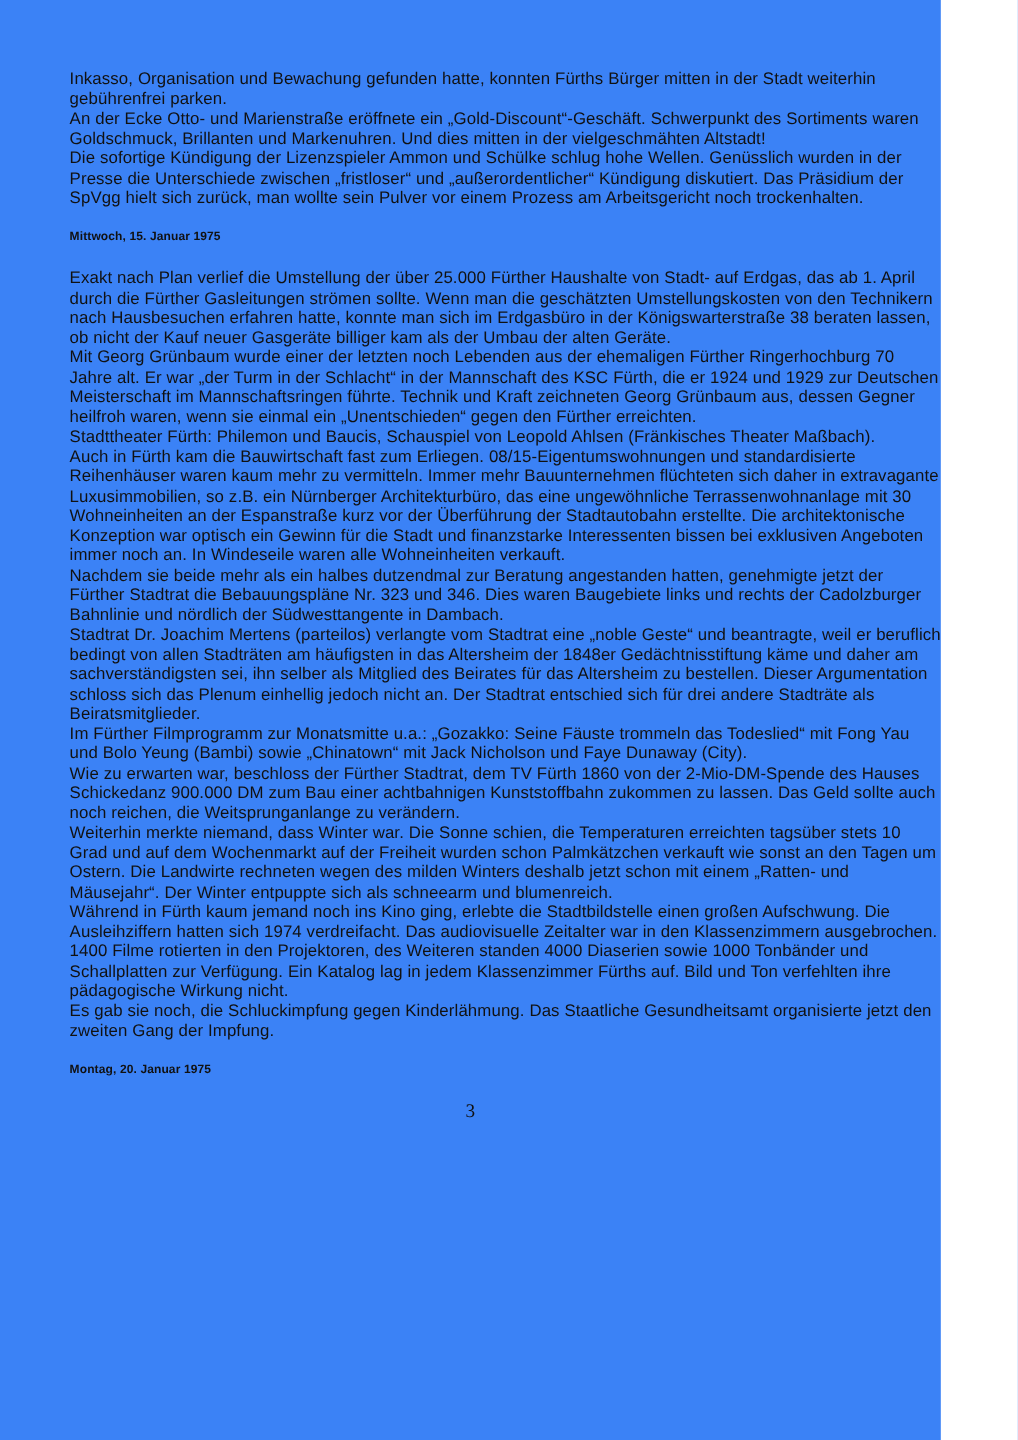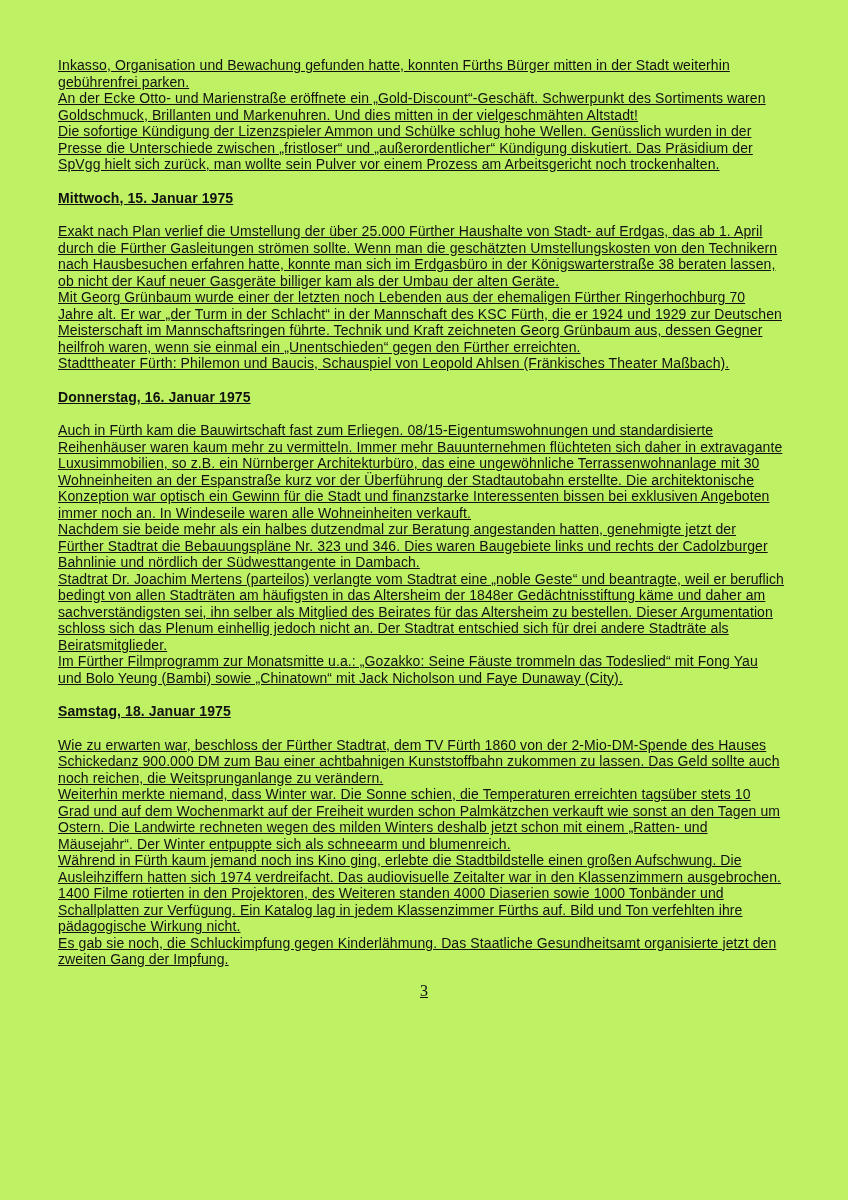--- a/index.html
+++ b/index.html
@@ -2,40 +2,39 @@
 <html lang="de"><head>
 <meta charset="utf-8">
 <style>
   html, body {
     margin: 0;
     padding: 0;
     background: #ffffff;
   }
   .page {
     position: relative;
-    width: 848px;
+    width: 784px;
     height: 1200px;
-    background: #bef264;
+    background: #3b82f6;
     box-sizing: border-box;
     padding: 57px 55px 0 58px;
     font-family: "Liberation Sans", "DejaVu Sans", sans-serif;
     font-size: 14px;
     line-height: 16.5px;
     color: #111111;
     overflow: hidden;
-    text-decoration: underline;
   }
   .body-text {
     margin: 0;
     white-space: pre;
     letter-spacing: 0.1px;
   }
   .section-heading {
     margin: 17px 0 17px 0;
-    font-size: 14px;
+    font-size: 10px;
     line-height: 16.5px;
     font-weight: bold;
     white-space: pre;
     letter-spacing: 0.1px;
   }
   .page-number {
     margin-top: 13px;
     text-align: center;
     font-family: "Liberation Serif", "DejaVu Serif", serif;
     font-size: 16px;
@@ -63,51 +62,50 @@
   <p class="body-text">Exakt nach Plan verlief die Umstellung der über 25.000 Fürther Haushalte von Stadt- auf Erdgas, das ab 1. April
 durch die Fürther Gasleitungen strömen sollte. Wenn man die geschätzten Umstellungskosten von den Technikern
 nach Hausbesuchen erfahren hatte, konnte man sich im Erdgasbüro in der Königswarterstraße 38 beraten lassen,
 ob nicht der Kauf neuer Gasgeräte billiger kam als der Umbau der alten Geräte.
 Mit Georg Grünbaum wurde einer der letzten noch Lebenden aus der ehemaligen Fürther Ringerhochburg 70
 Jahre alt. Er war „der Turm in der Schlacht“ in der Mannschaft des KSC Fürth, die er 1924 und 1929 zur Deutschen
 Meisterschaft im Mannschaftsringen führte. Technik und Kraft zeichneten Georg Grünbaum aus, dessen Gegner
 heilfroh waren, wenn sie einmal ein „Unentschieden“ gegen den Fürther erreichten.
 Stadttheater Fürth: Philemon und Baucis, Schauspiel von Leopold Ahlsen (Fränkisches Theater Maßbach).</p>
 
-  <h2 class="section-heading">Donnerstag, 16. Januar 1975</h2>
   <p class="body-text">Auch in Fürth kam die Bauwirtschaft fast zum Erliegen. 08/15-Eigentumswohnungen und standardisierte
 Reihenhäuser waren kaum mehr zu vermitteln. Immer mehr Bauunternehmen flüchteten sich daher in extravagante
 Luxusimmobilien, so z.B. ein Nürnberger Architekturbüro, das eine ungewöhnliche Terrassenwohnanlage mit 30
 Wohneinheiten an der Espanstraße kurz vor der Überführung der Stadtautobahn erstellte. Die architektonische
 Konzeption war optisch ein Gewinn für die Stadt und finanzstarke Interessenten bissen bei exklusiven Angeboten
 immer noch an. In Windeseile waren alle Wohneinheiten verkauft.</p>
 
   <p class="body-text">Nachdem sie beide mehr als ein halbes dutzendmal zur Beratung angestanden hatten, genehmigte jetzt der
 Fürther Stadtrat die Bebauungspläne Nr. 323 und 346. Dies waren Baugebiete links und rechts der Cadolzburger
 Bahnlinie und nördlich der Südwesttangente in Dambach.
 Stadtrat Dr. Joachim Mertens (parteilos) verlangte vom Stadtrat eine „noble Geste“ und beantragte, weil er beruflich
 bedingt von allen Stadträten am häufigsten in das Altersheim der 1848er Gedächtnisstiftung käme und daher am
 sachverständigsten sei, ihn selber als Mitglied des Beirates für das Altersheim zu bestellen. Dieser Argumentation
 schloss sich das Plenum einhellig jedoch nicht an. Der Stadtrat entschied sich für drei andere Stadträte als
 Beiratsmitglieder.
 Im Fürther Filmprogramm zur Monatsmitte u.a.: „Gozakko: Seine Fäuste trommeln das Todeslied“ mit Fong Yau
 und Bolo Yeung (Bambi) sowie „Chinatown“ mit Jack Nicholson und Faye Dunaway (City).</p>
 
-  <h2 class="section-heading">Samstag, 18. Januar 1975</h2>
   <p class="body-text">Wie zu erwarten war, beschloss der Fürther Stadtrat, dem TV Fürth 1860 von der 2-Mio-DM-Spende des Hauses
 Schickedanz 900.000 DM zum Bau einer achtbahnigen Kunststoffbahn zukommen zu lassen. Das Geld sollte auch
 noch reichen, die Weitsprunganlange zu verändern.
 Weiterhin merkte niemand, dass Winter war. Die Sonne schien, die Temperaturen erreichten tagsüber stets 10
 Grad und auf dem Wochenmarkt auf der Freiheit wurden schon Palmkätzchen verkauft wie sonst an den Tagen um
 Ostern. Die Landwirte rechneten wegen des milden Winters deshalb jetzt schon mit einem „Ratten- und
 Mäusejahr“. Der Winter entpuppte sich als schneearm und blumenreich.
 Während in Fürth kaum jemand noch ins Kino ging, erlebte die Stadtbildstelle einen großen Aufschwung. Die
 Ausleihziffern hatten sich 1974 verdreifacht. Das audiovisuelle Zeitalter war in den Klassenzimmern ausgebrochen.
 1400 Filme rotierten in den Projektoren, des Weiteren standen 4000 Diaserien sowie 1000 Tonbänder und
 Schallplatten zur Verfügung. Ein Katalog lag in jedem Klassenzimmer Fürths auf. Bild und Ton verfehlten ihre
 pädagogische Wirkung nicht.
 Es gab sie noch, die Schluckimpfung gegen Kinderlähmung. Das Staatliche Gesundheitsamt organisierte jetzt den
 zweiten Gang der Impfung.</p>
 
+  <h2 class="section-heading">Montag, 20. Januar 1975</h2>
 
   <div class="page-number">3</div>
 
 </div>
 
 </body></html>

